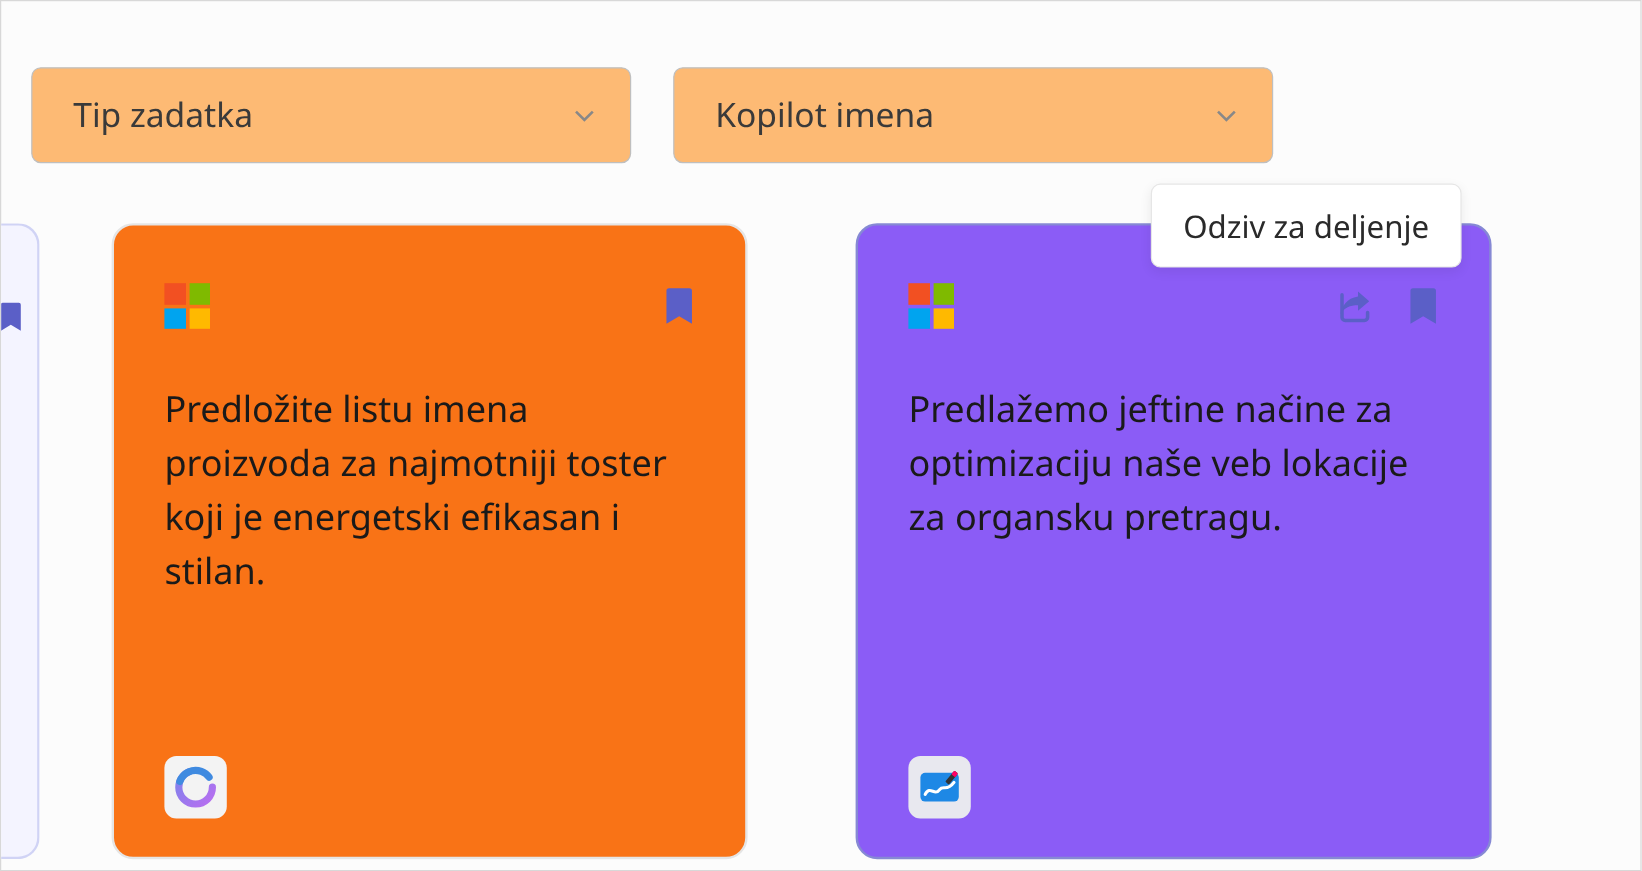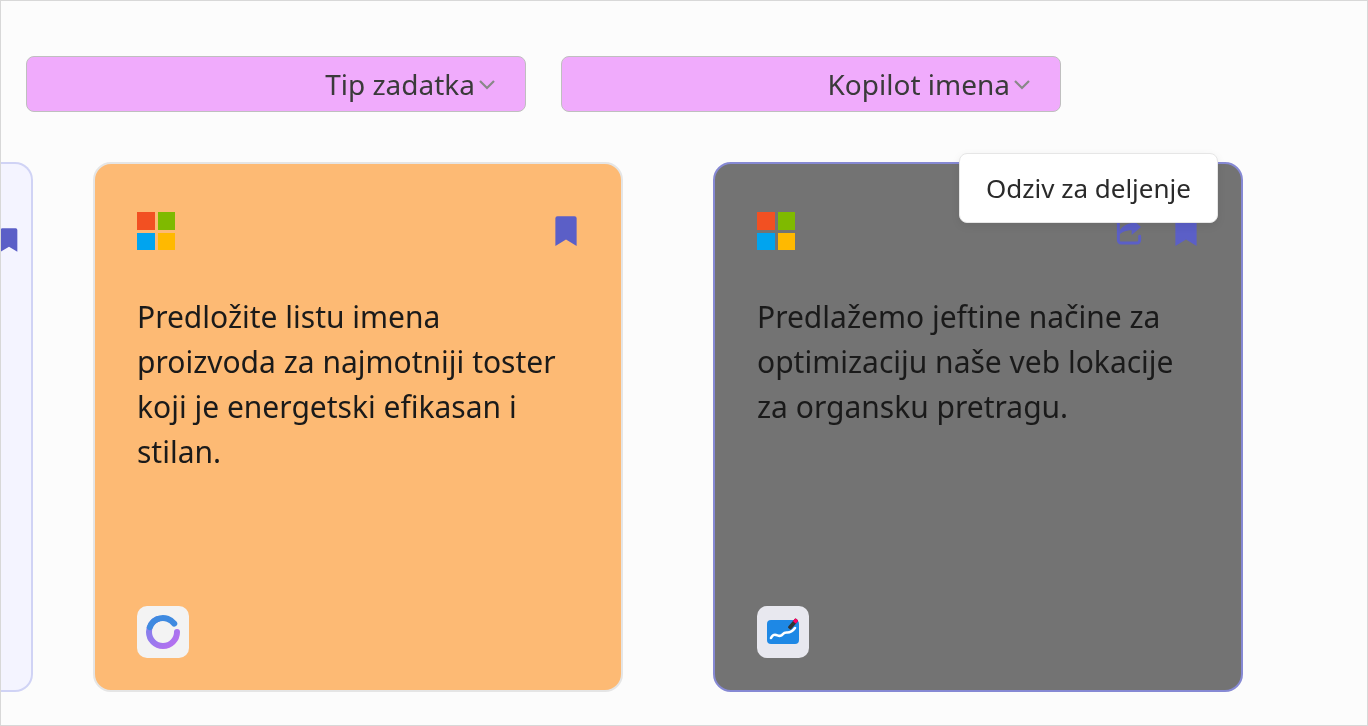--- a/index.html
+++ b/index.html
@@ -11,28 +11,28 @@
       overflow: hidden;
       border: 1px solid #d8d8d8;
       position: relative;
     }
     .filters {
       display: flex;
       gap: 35px;
       padding: 55px 0 0 25px;
     }
     .dropdown {
-      background: #f0abfc;
+      background: #fdba74;
       border: 1px solid #bfbfbf;
       border-radius: 8px;
       width: 500px;
-      height: 56px;
-      display: flex;
-      align-items: center;
-      justify-content: flex-end;
+      height: 80px;
+      display: flex;
+      align-items: center;
+      justify-content: space-between;
       padding: 0 26px 0 34px;
       cursor: pointer;
     }
     .dropdown-label {
       font-size: 28px;
       color: #3a3a3a;
     }
     .chevron {
       width: 24px;
       height: 24px;
@@ -56,31 +56,31 @@
       position: absolute;
       top: 62px;
       left: 6px;
       color: #5b5fc7;
     }
     .card {
       position: absolute;
       top: 0;
       width: 530px;
       height: 530px;
-      background: #fdba74;
+      background: #f97316;
       border: 2px solid #e5e5e5;
       border-radius: 18px;
       padding: 48px 42px 32px 42px;
       display: flex;
       flex-direction: column;
     }
     .card-1 { left: 92px; }
     .card-2 {
       left: 712px;
-      background: #737373;
+      background: #8b5cf6;
       border-color: #8689d4;
     }
     .card-head {
       display: flex;
       align-items: center;
       justify-content: space-between;
       margin-bottom: 44px;
     }
     .card-head-right {
       display: flex;

